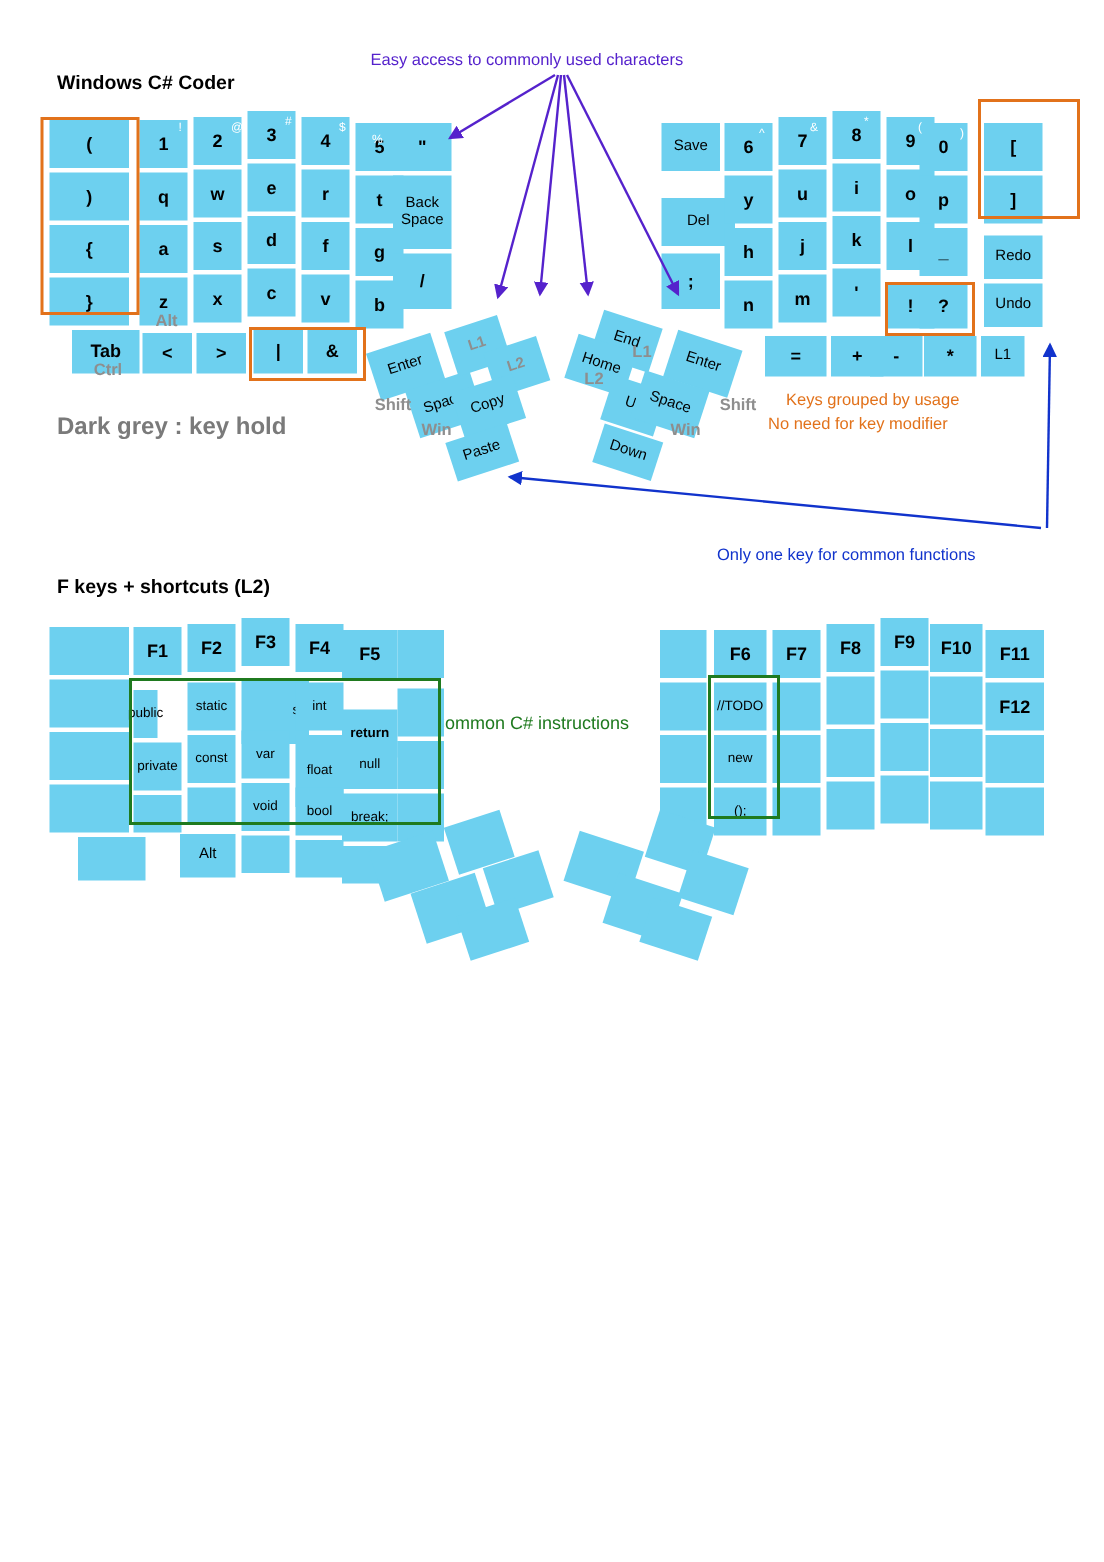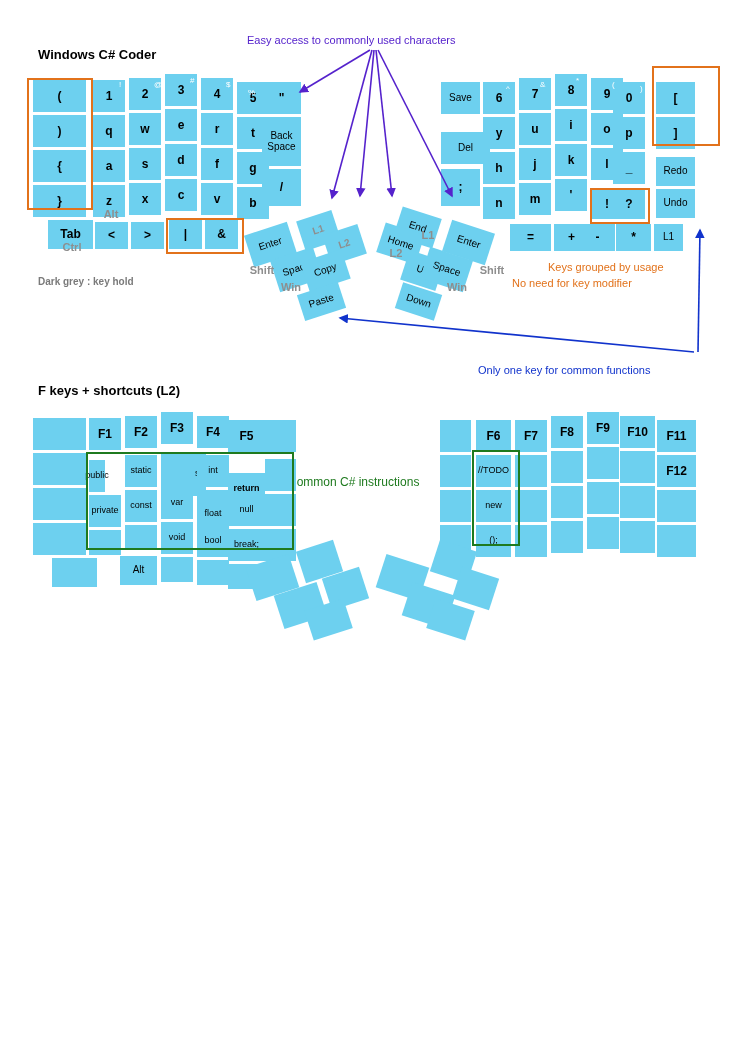--- a/index.html
+++ b/index.html
@@ -45,21 +45,21 @@
     color: #000;
   }
   .note {
     position: absolute;
     font-size: 11px;
   }
   .note.purple { color: #5522cc; }
   .note.blue { color: #1133cc; }
   .note.orange { color: #e2721b; }
   .note.green { color: #1f7a1f; font-size: 12px; }
-  .note.grey { color: #7a7a7a; font-weight: bold; font-size: 10px; }
+  .note.grey { color: #7a7a7a; font-weight: bold; font-size: 16px; }
   .obox {
     position: absolute;
     border: 2px solid #e2721b;
     box-sizing: border-box;
   }
   .gbox {
     position: absolute;
     border: 2px solid #1f7a1f;
     box-sizing: border-box;
   }
@@ -78,21 +78,21 @@
 </style>
 </head>
 <body>
 
 <div class="layer">
 
   <div class="title" style="left:38px; top:47px;">Windows C# Coder</div>
   <div class="title" style="left:38px; top:383px;">F keys + shortcuts (L2)</div>
 
   <div class="note purple" style="left:247px; top:34px;">Easy access to commonly used characters</div>
-  <div class="note orange" style="left:512px; top:261px;padding-left:36px;">Keys grouped by usage</div>
+  <div class="note orange" style="left:488px; top:261px;padding-left:36px;">Keys grouped by usage</div>
   <div class="note orange" style="left:512px; top:277px;">No need for key modifier</div>
   <div class="note blue" style="left:478px; top:364px;">Only one key for common functions</div>
   <div class="note grey" style="left:38px; top:276px;">Dark grey : key hold</div>
   <div class="note green" style="left:288px; top:475px;">Common C# instructions</div>
 
   <div id="keys-root">
       <div class="key bold" style="left: 33px; top: 80px; width: 53px; height: 32px;">(</div>
       <div class="key bold" style="left: 33px; top: 115px; width: 53px; height: 32px;">)</div>
       <div class="key bold" style="left: 33px; top: 150px; width: 53px; height: 32px;">{</div>
       <div class="key bold" style="left: 33px; top: 185px; width: 53px; height: 32px;">}</div>

